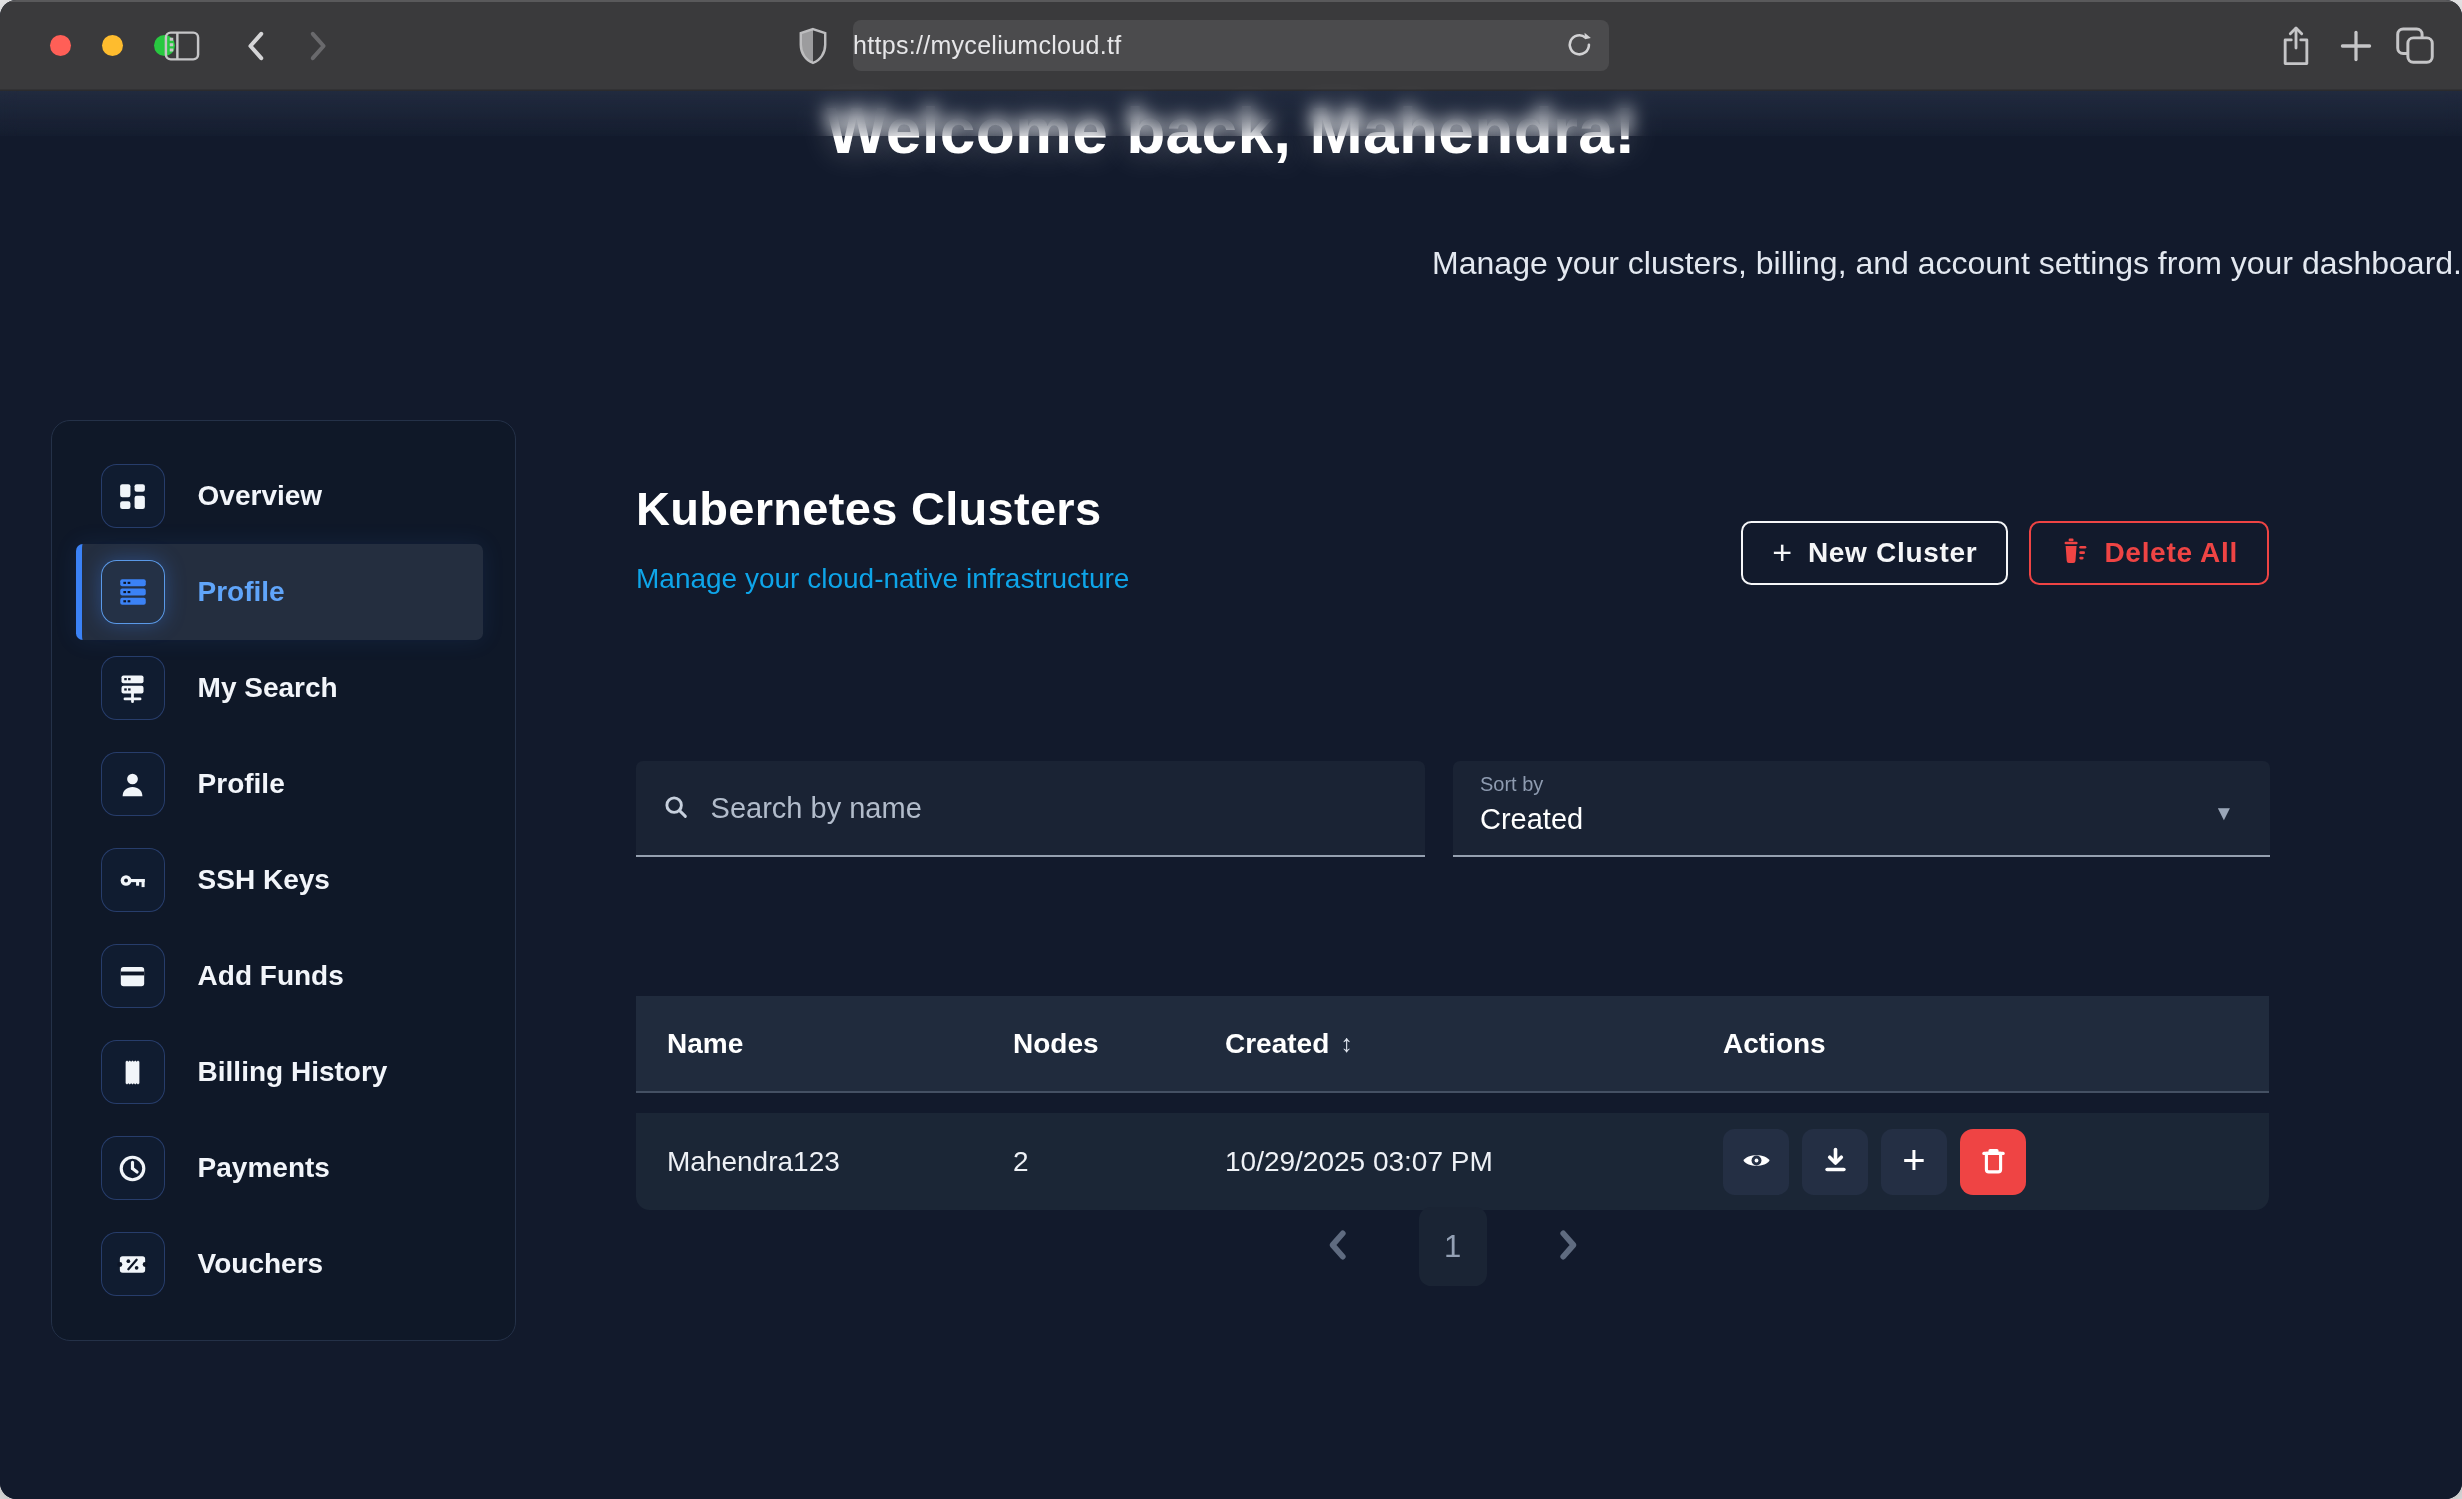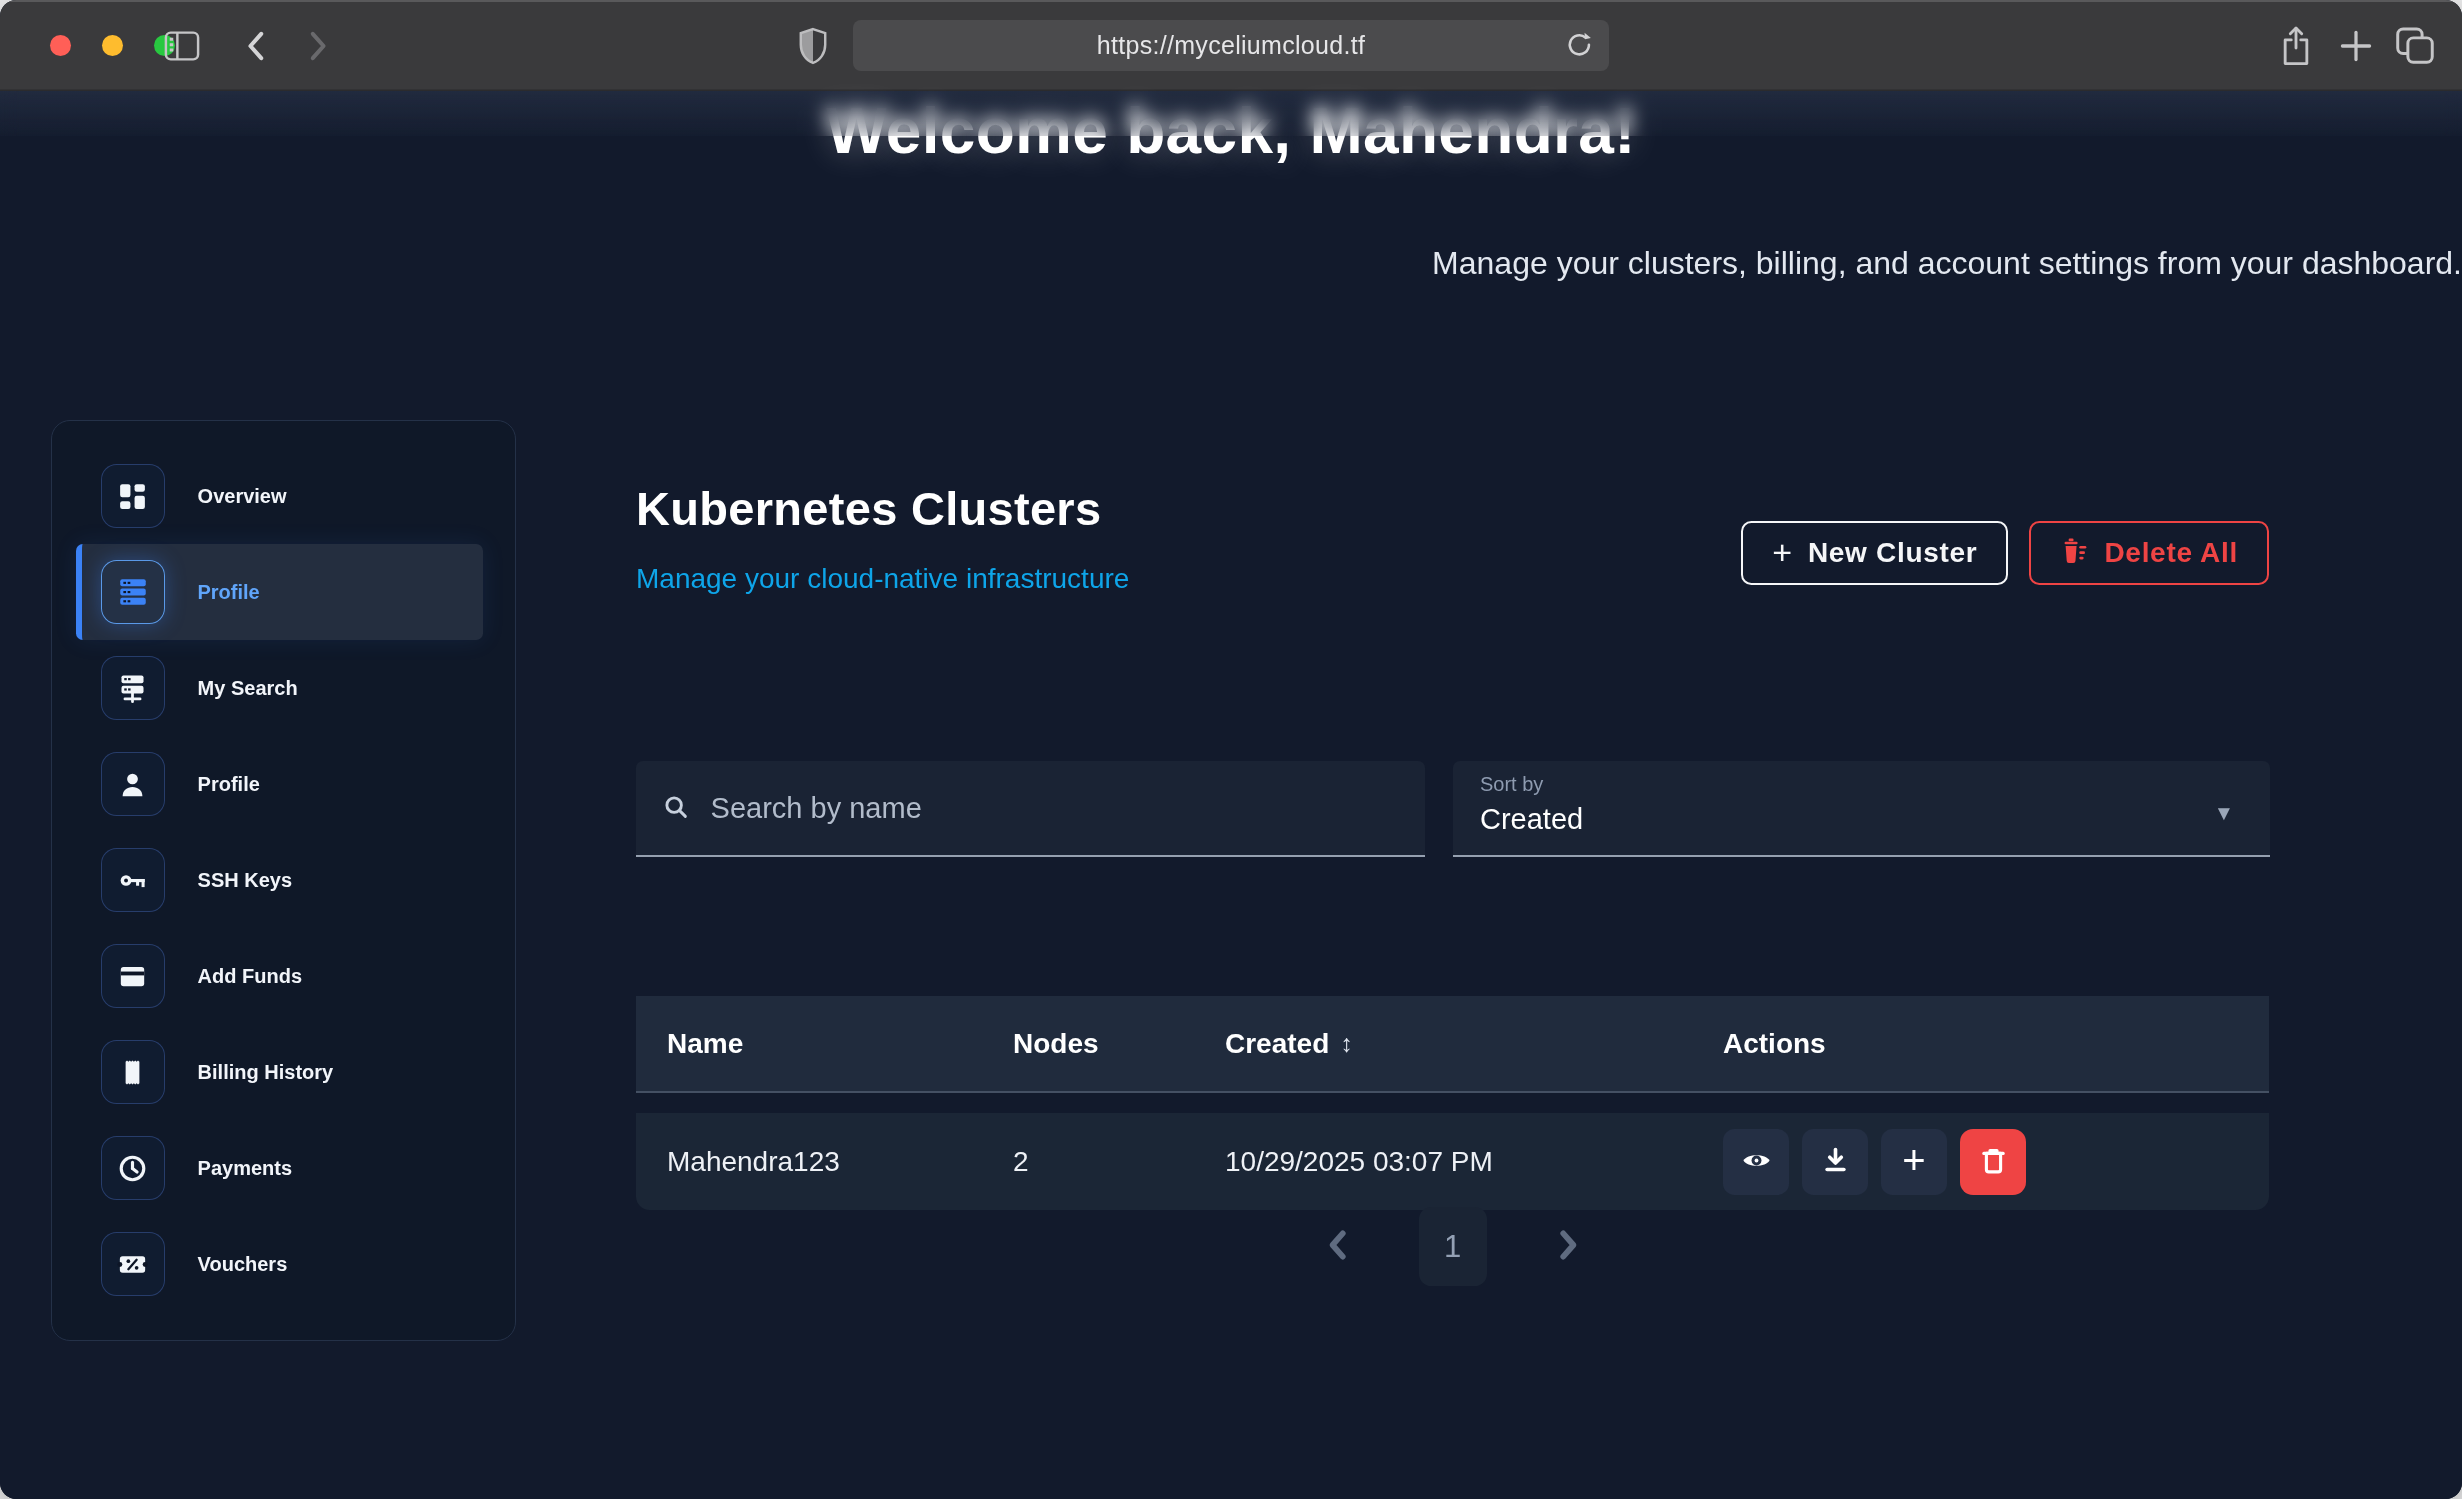--- a/index.html
+++ b/index.html
@@ -17,21 +17,21 @@
   .light.yellow{background:#febc2e;}
   .light.green{background:#28c840;}
   .tb-ic{position:absolute;top:50%;transform:translateY(-50%);color:#c5c5c7;}
   .tb-ic svg{display:block;}
   .tb-sidebar{left:164px;}
   .tb-back{left:241px;color:#d4d4d6;}
   .tb-fwd{left:302px;color:#69696c;}
   .tb-shield{left:798px;color:#bdbdbf;}
   .urlfield{position:absolute;left:50%;top:20px;transform:translateX(-50%);
     width:756px;height:51px;border-radius:8px;background:#4b4b4d;
-    display:flex;align-items:center;justify-content:center;}
+    display:flex;align-items:center;}
   .urltext{color:#e6e6e8;font-size:25px;letter-spacing:0.3px;}
   .tb-reload{position:absolute;right:13.7px;top:50%;transform:translateY(-50%);color:#d2d2d4;}
   .tb-share{right:148px;}
   .tb-newtab{right:87px;}
   .tb-tabs{right:24.6px;}
 
   
   .page{position:absolute;top:91px;left:0;right:0;bottom:0;background:#121a2c;}
   .hero-title{position:absolute;top:2.7px;left:0;right:0;margin:0;text-align:center;
     font-size:64px;font-weight:800;color:#ffffff;letter-spacing:0.3px;
@@ -47,21 +47,21 @@
     background:#0f1828;border:1.4px solid #243148;border-radius:19px;padding-top:27px;}
   .side-item{display:flex;align-items:center;height:96px;margin:0 32px 0 24px;
     padding-left:24.6px;gap:33px;border-radius:6.8px;cursor:pointer;}
   .side-item.selected{background:rgba(148,163,184,.16);border-left:6.2px solid #3b82f6;
     padding-left:18.5px;box-shadow:0 0 23px rgba(59,130,246,.10);}
   .tile{width:64px;height:64px;border-radius:15.7px;flex:0 0 auto;
     border:1.4px solid rgba(93,139,244,.30);display:flex;align-items:center;justify-content:center;
     background:rgba(59,130,246,.04);}
   .side-item.selected .tile{border-color:rgba(96,165,250,.9);
     box-shadow:0 0 20.5px rgba(59,130,246,.35);}
-  .side-label{font-size:20px;font-weight:600;color:#f2f5fa;}
+  .side-label{font-size:28px;font-weight:600;color:#f2f5fa;}
   .side-item.selected .side-label{color:#60a5fa;font-weight:700;}
   .tile svg{display:block;}
 
   
   .main{position:absolute;left:636px;top:390px;width:1633px;}
   .h2{margin:0;font-size:47px;font-weight:800;color:#ffffff;letter-spacing:0.3px;}
   .h2sub{margin:27px 0 0 0;font-size:28px;color:#0ea5e9;}
   .btnrow{position:absolute;top:40px;right:0;display:flex;gap:21px;}
   .btn{height:64px;border-radius:10.3px;display:flex;align-items:center;gap:15px;
     padding:0 29px;font-size:28px;font-weight:700;background:transparent;cursor:pointer;

